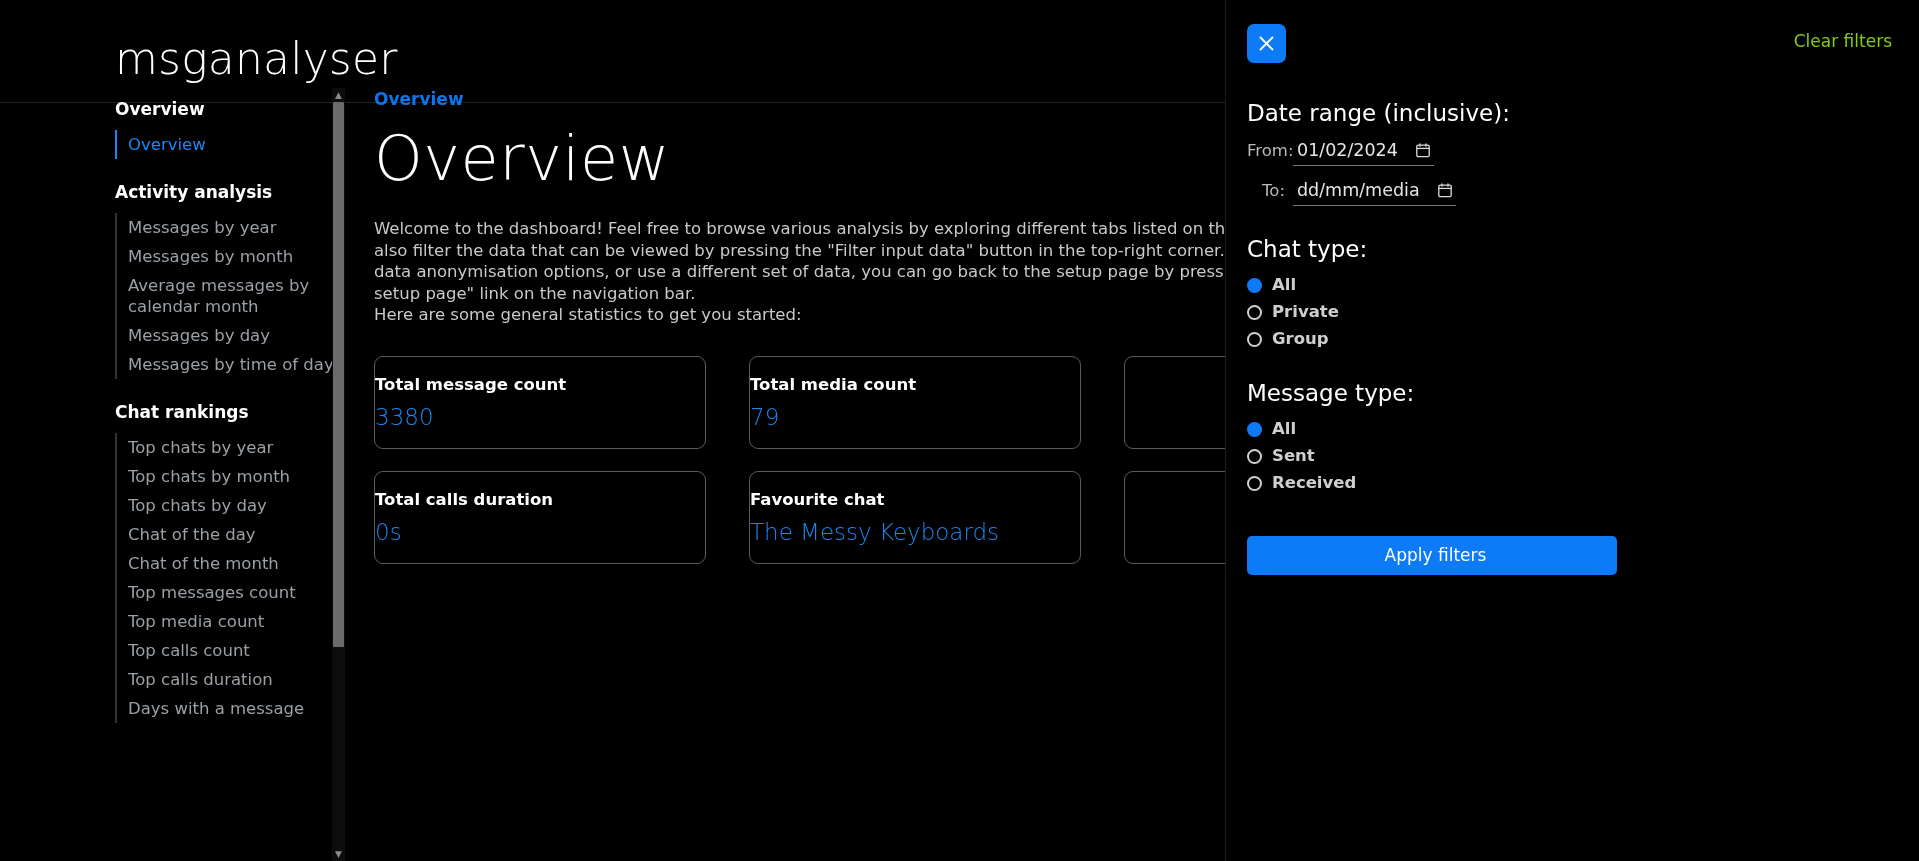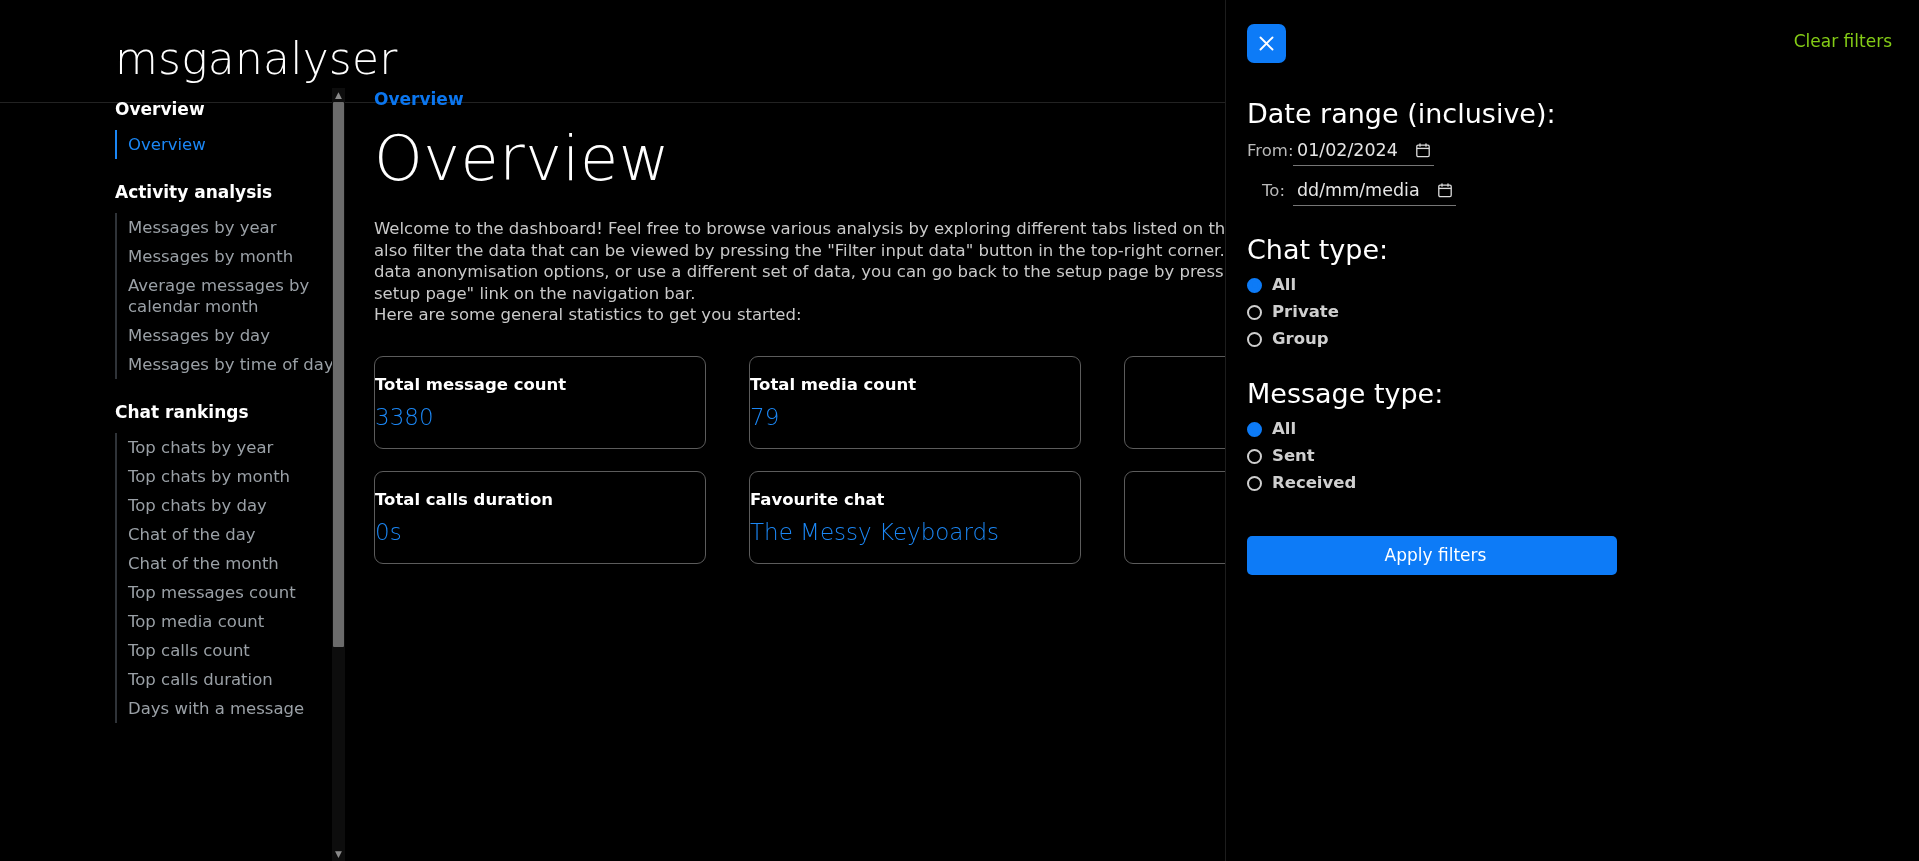--- a/index.html
+++ b/index.html
@@ -122,21 +122,21 @@
     display: flex; align-items: center; justify-content: center;
   }
   .fp-close svg { display: block; }
   .fp-clear {
     position: absolute; right: 27px; top: 30px;
     font-size: 17px; color: #84cc16; text-decoration: none;
     line-height: 22px; cursor: pointer;
   }
   .fp-body { position: absolute; left: 21px; top: 100px; width: 650px; }
   .fp-h {
-    font-size: 27px; font-weight: 400; color: #ffffff;
+    font-size: 23px; font-weight: 400; color: #ffffff;
     line-height: 27px; margin-bottom: 11px;
   }
   .fp-h.mt { margin-top: 30px; }
   .date-row {
     display: flex; align-items: baseline; gap: 8px; margin-bottom: 12px;
   }
   .date-row .lbl {
     font-size: 16.5px; color: #b9b9b9; line-height: 22px;
     width: 38px; text-align: right;
   }

